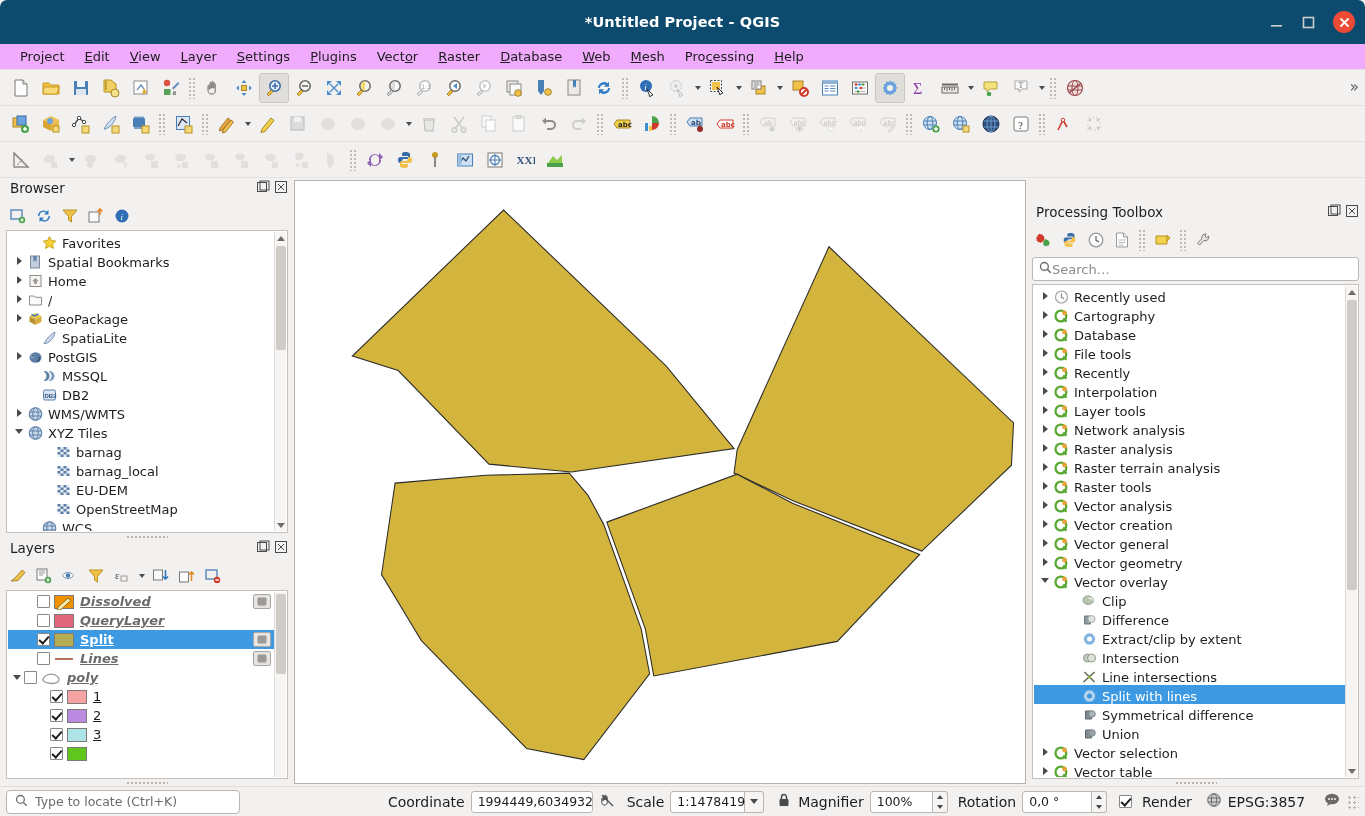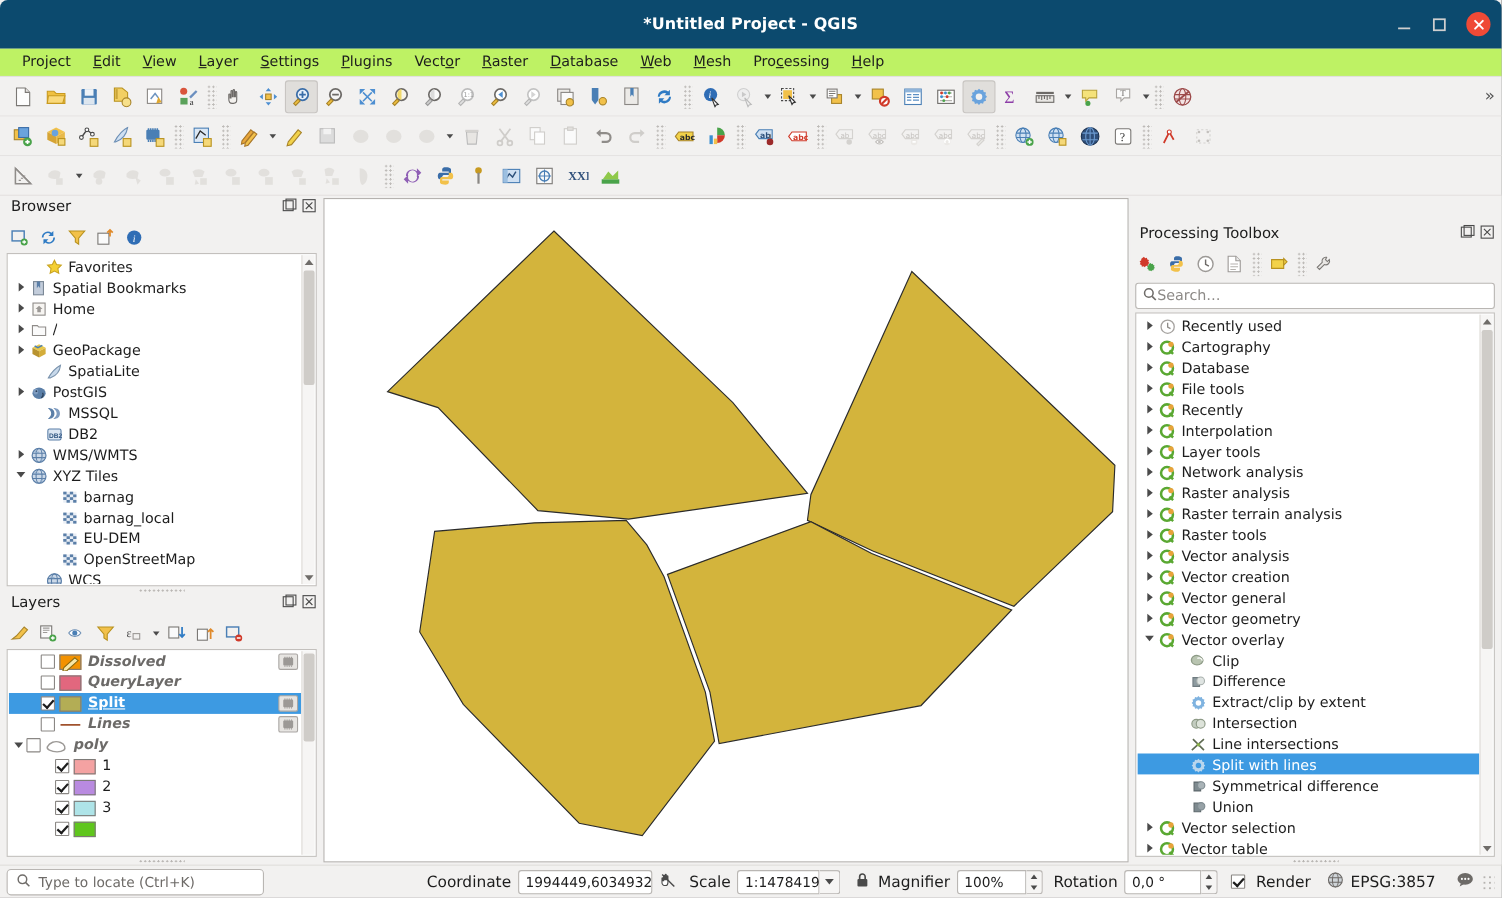--- a/index.html
+++ b/index.html
@@ -16,21 +16,21 @@
       justify-content:center; position:relative; flex:0 0 44px;
       border-top-left-radius:7px; border-top-right-radius:7px; }
   #titlebar .ttl { color:#fff; font-weight:bold; font-size:14.5px; letter-spacing:.1px; }
   #wbtns { position:absolute; right:10px; top:0; height:44px; display:flex; align-items:center; gap:17px; }
   .wbtn { width:15px; height:15px; position:relative; cursor:pointer; }
   .wbtn svg { display:block; }
   .wclose { width:22px; height:22px; border-radius:50%; background:#ef4a36; display:flex;
             align-items:center; justify-content:center; }
 
   
-  #menubar { height:26px; background:#bef264; display:flex; align-items:center; padding-left:10px;
+  #menubar { height:26px; background:#f0abfc; display:flex; align-items:center; padding-left:10px;
      flex:0 0 26px; border-bottom:1px solid #e2e0de; }
   .menu { padding:3px 10px; font-size:13px; color:#1d1d1d; cursor:default; white-space:nowrap; }
   .menu .u { text-decoration:underline; }
 
   
   .tbrow { display:flex; align-items:center; background:#f2f1f0; height:36px; flex:0 0 36px;
            padding-left:6px; border-bottom:1px solid #e4e2e0; position:relative; }
   .tbtn { width:30px; height:30px; display:flex; align-items:center; justify-content:center;
           border-radius:3px; cursor:pointer; flex:0 0 auto; }
   .tbtn.on { background:#e0dedb; border:1px solid #c8c5c2; }
@@ -82,21 +82,21 @@
   .lbl { overflow:hidden; text-overflow:ellipsis; }
 
   
   .lrow { height:19px; display:flex; align-items:center; font-size:13px; white-space:nowrap; }
   .lrow.sel { background:#3d9ae2; }
   .cb { width:13px; height:13px; border:1px solid #8a8784; background:#fff; margin:0 4px 0 0;
         flex:0 0 13px; position:relative; border-radius:1px; }
   .cb.ck:after { content:""; position:absolute; left:3px; top:0px; width:4px; height:8px;
         border:solid #1d1d1d; border-width:0 2px 2px 0; transform:rotate(42deg); }
   .sw { width:20px; height:14px; border:1px solid #7d7a77; margin-right:6px; flex:0 0 20px; }
-  .lname { font-style:italic; font-weight:bold; color:#6c6a68; }
+  .lname { font-style:italic; font-weight:bold; color:#6c6a68;text-decoration:underline; }
   .lname.act { font-style:normal; color:#fff; text-decoration:underline; }
   .lname.plain { font-style:normal; font-weight:normal; color:#1d1d1d; }
   .chip { width:18px; height:15px; margin-left:auto; margin-right:3px; border:1px solid #a9a6a3;
           background:#e7e5e2; border-radius:2px; display:flex; align-items:center; justify-content:center;}
 
   
   .srchwrap { margin:3px 4px 3px 4px; flex:0 0 24px; height:24px; display:flex; align-items:center;
       background:#fff; border:1px solid #b9b6b3; border-radius:3px; padding:0 6px; }
   .srchwrap input { border:0; outline:0; font-size:13px; width:100%; background:transparent;
       font-family:inherit; color:#1d1d1d; }

